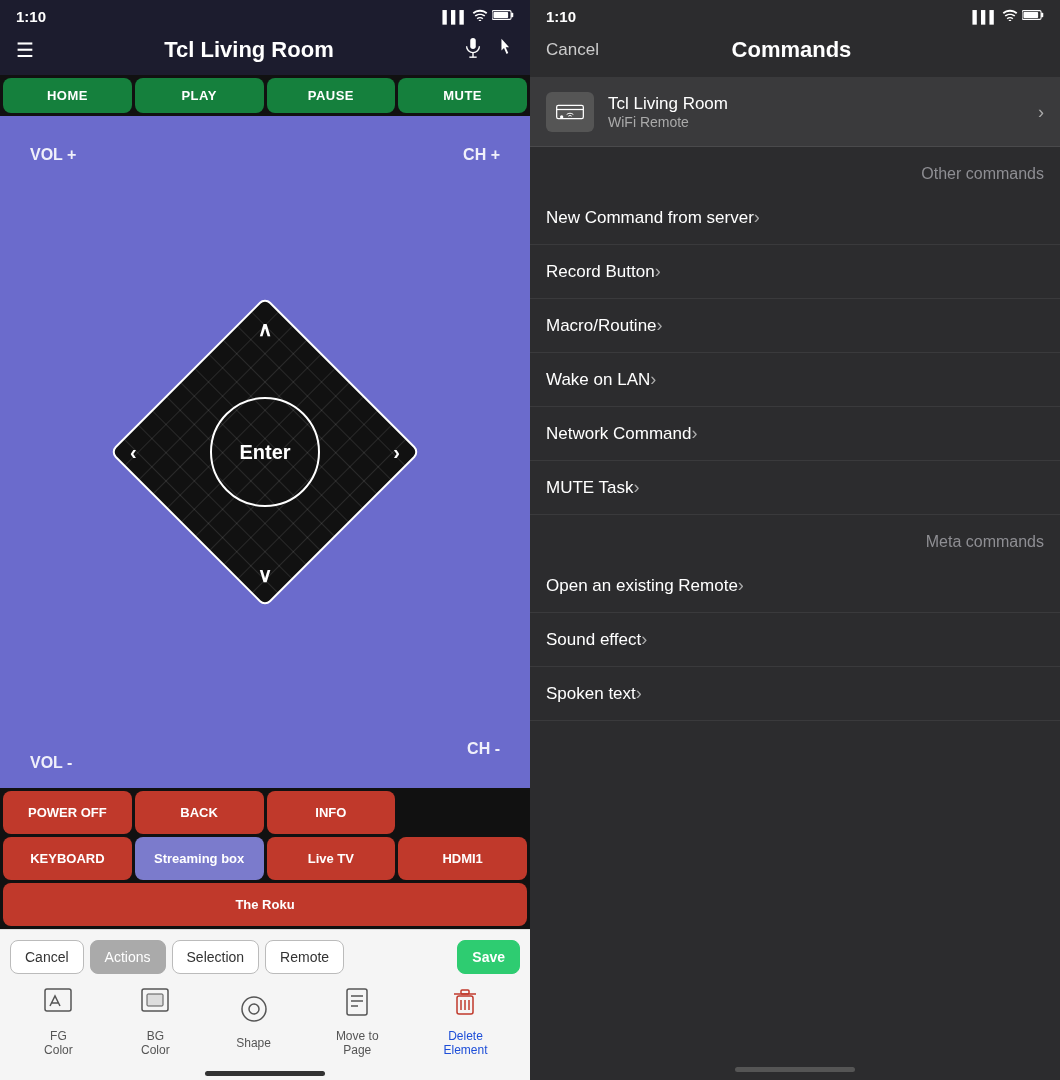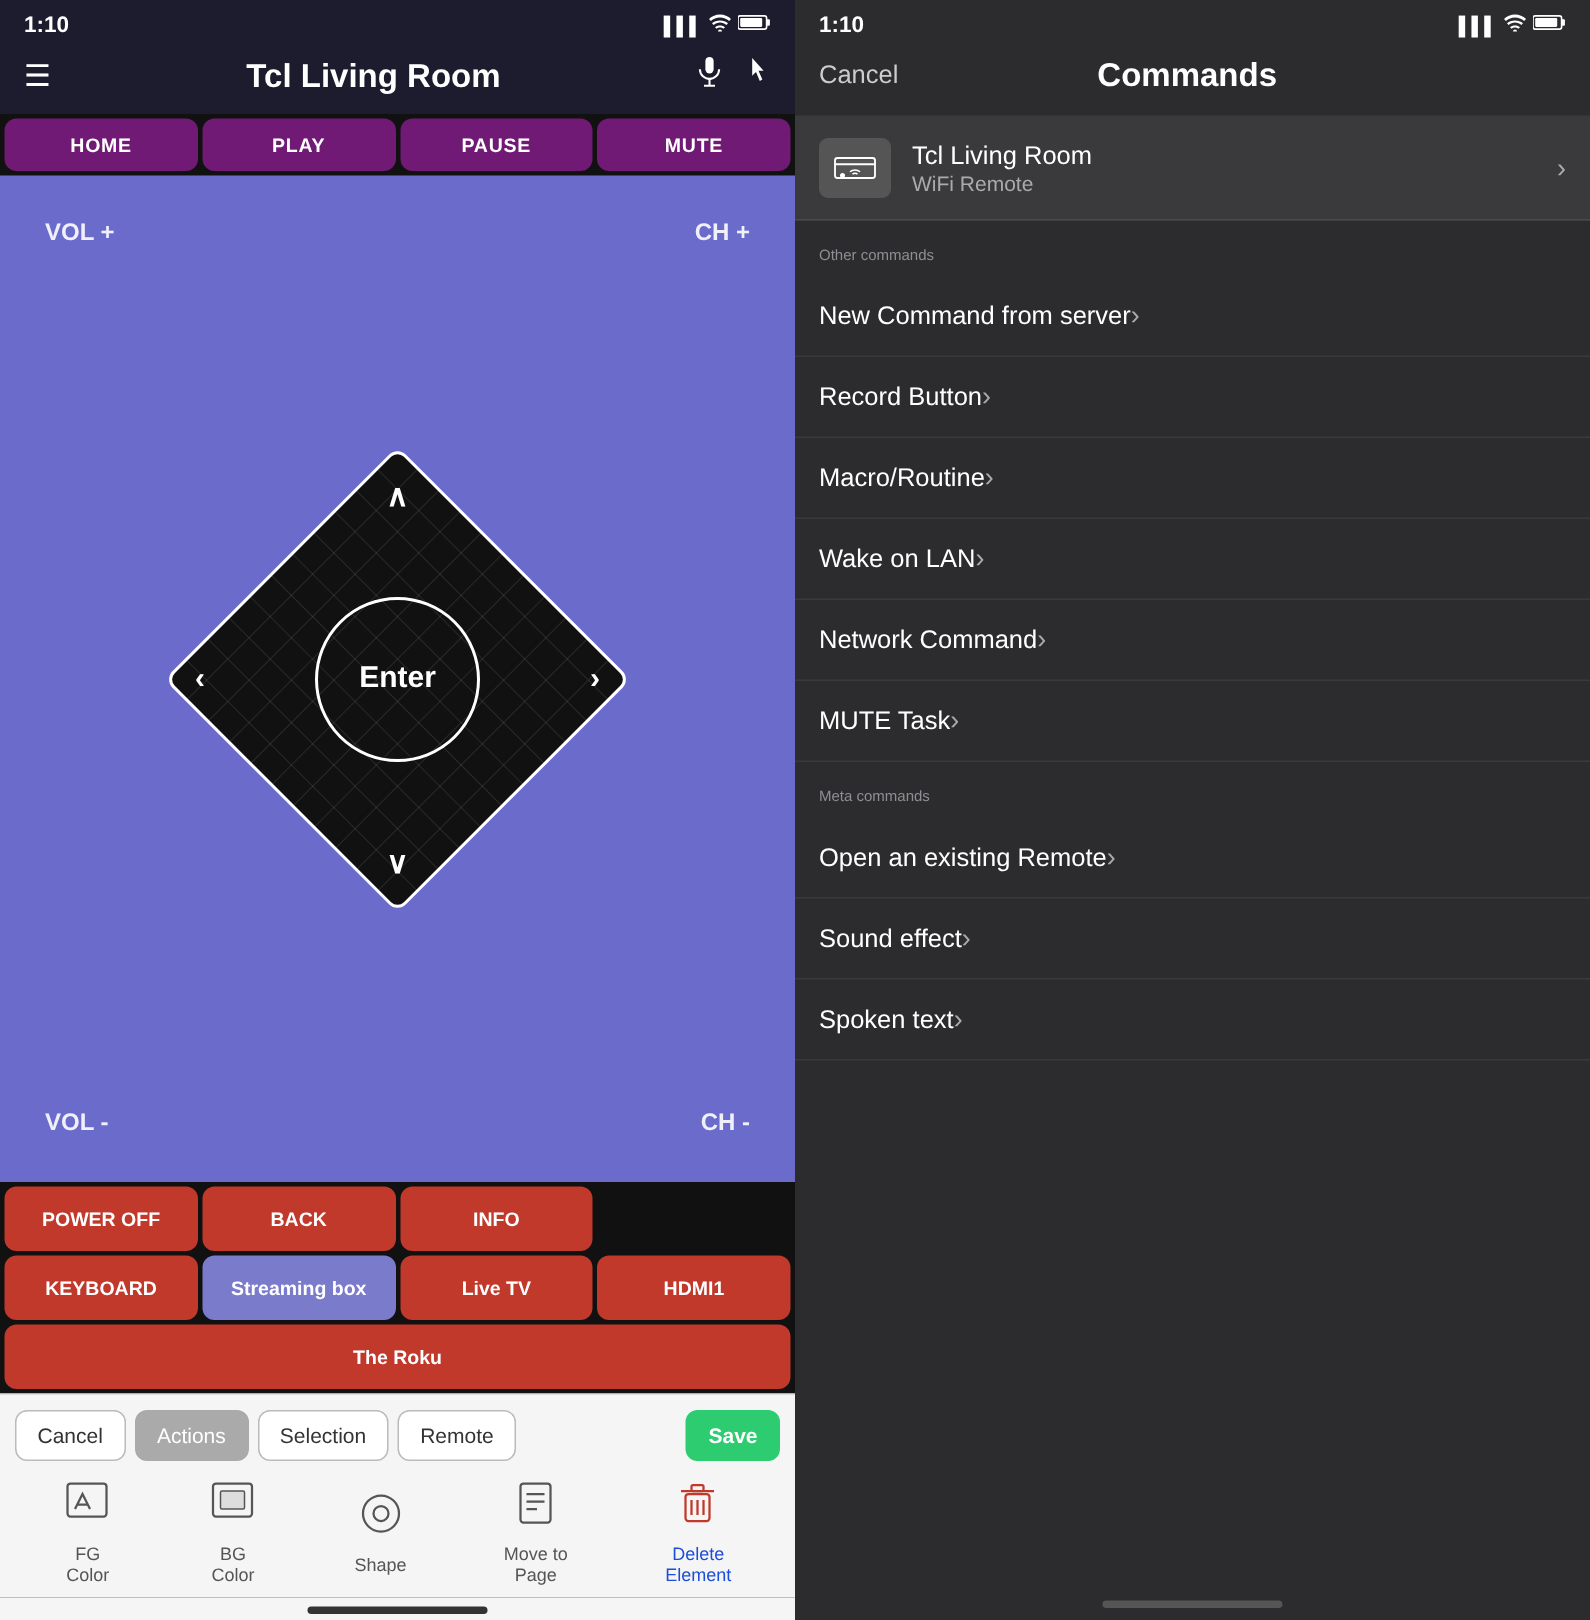--- a/index.html
+++ b/index.html
@@ -64,21 +64,21 @@
 
     
     .btn-row {
       display: grid;
       grid-template-columns: repeat(4, 1fr);
       gap: 3px;
       padding: 3px;
       background: #111;
     }
     .top-btn {
-      background: #701a75;
+      background: #15803d;
       color: #fff;
       border: none;
       border-radius: 8px;
       padding: 10px 4px;
       font-size: 13px;
       font-weight: 700;
       text-align: center;
       cursor: pointer;
       letter-spacing: 0.5px;
     }
@@ -95,21 +95,21 @@
     }
 
     .vol-ch-labels {
       position: absolute;
       top: 0; left: 0; right: 0; bottom: 0;
       pointer-events: none;
       padding-left: 43px;
     }
     .vol-plus { position: absolute; top: 30px; left: 30px; color: #fff; font-size: 16px; font-weight: 600; opacity: 0.9; }
     .ch-plus { position: absolute; top: 30px; right: 30px; color: #fff; font-size: 16px; font-weight: 600; opacity: 0.9; }
-    .vol-minus { position: absolute; bottom: 30px; left: 30px; color: #fff; font-size: 16px; font-weight: 600; opacity: 0.9; }
+    .vol-minus { position: absolute; bottom: 16px; left: 30px; color: #fff; font-size: 16px; font-weight: 600; opacity: 0.9; }
     .ch-minus { position: absolute; bottom: 30px; right: 30px; color: #fff; font-size: 16px; font-weight: 700; opacity: 0.9; }
 
     .dpad {
       width: 300px;
       height: 300px;
       position: relative;
       display: flex;
       align-items: center;
       justify-content: center;
     }
@@ -373,22 +373,23 @@
     }
     .chevron {
       color: #aaa;
       font-size: 18px;
     }
 
     
     .section-header {
       padding: 18px 16px 8px;
       color: #8e8e93;
-      font-size: 10px;
+      font-size: 16px;
       font-weight: 400;
+      text-align: right;
     }
 
     
     .cmd-item {
       display: flex;
       align-items: center;
       padding: 16px 16px;
       border-bottom: 1px solid #3a3a3c;
       cursor: pointer;
     }

